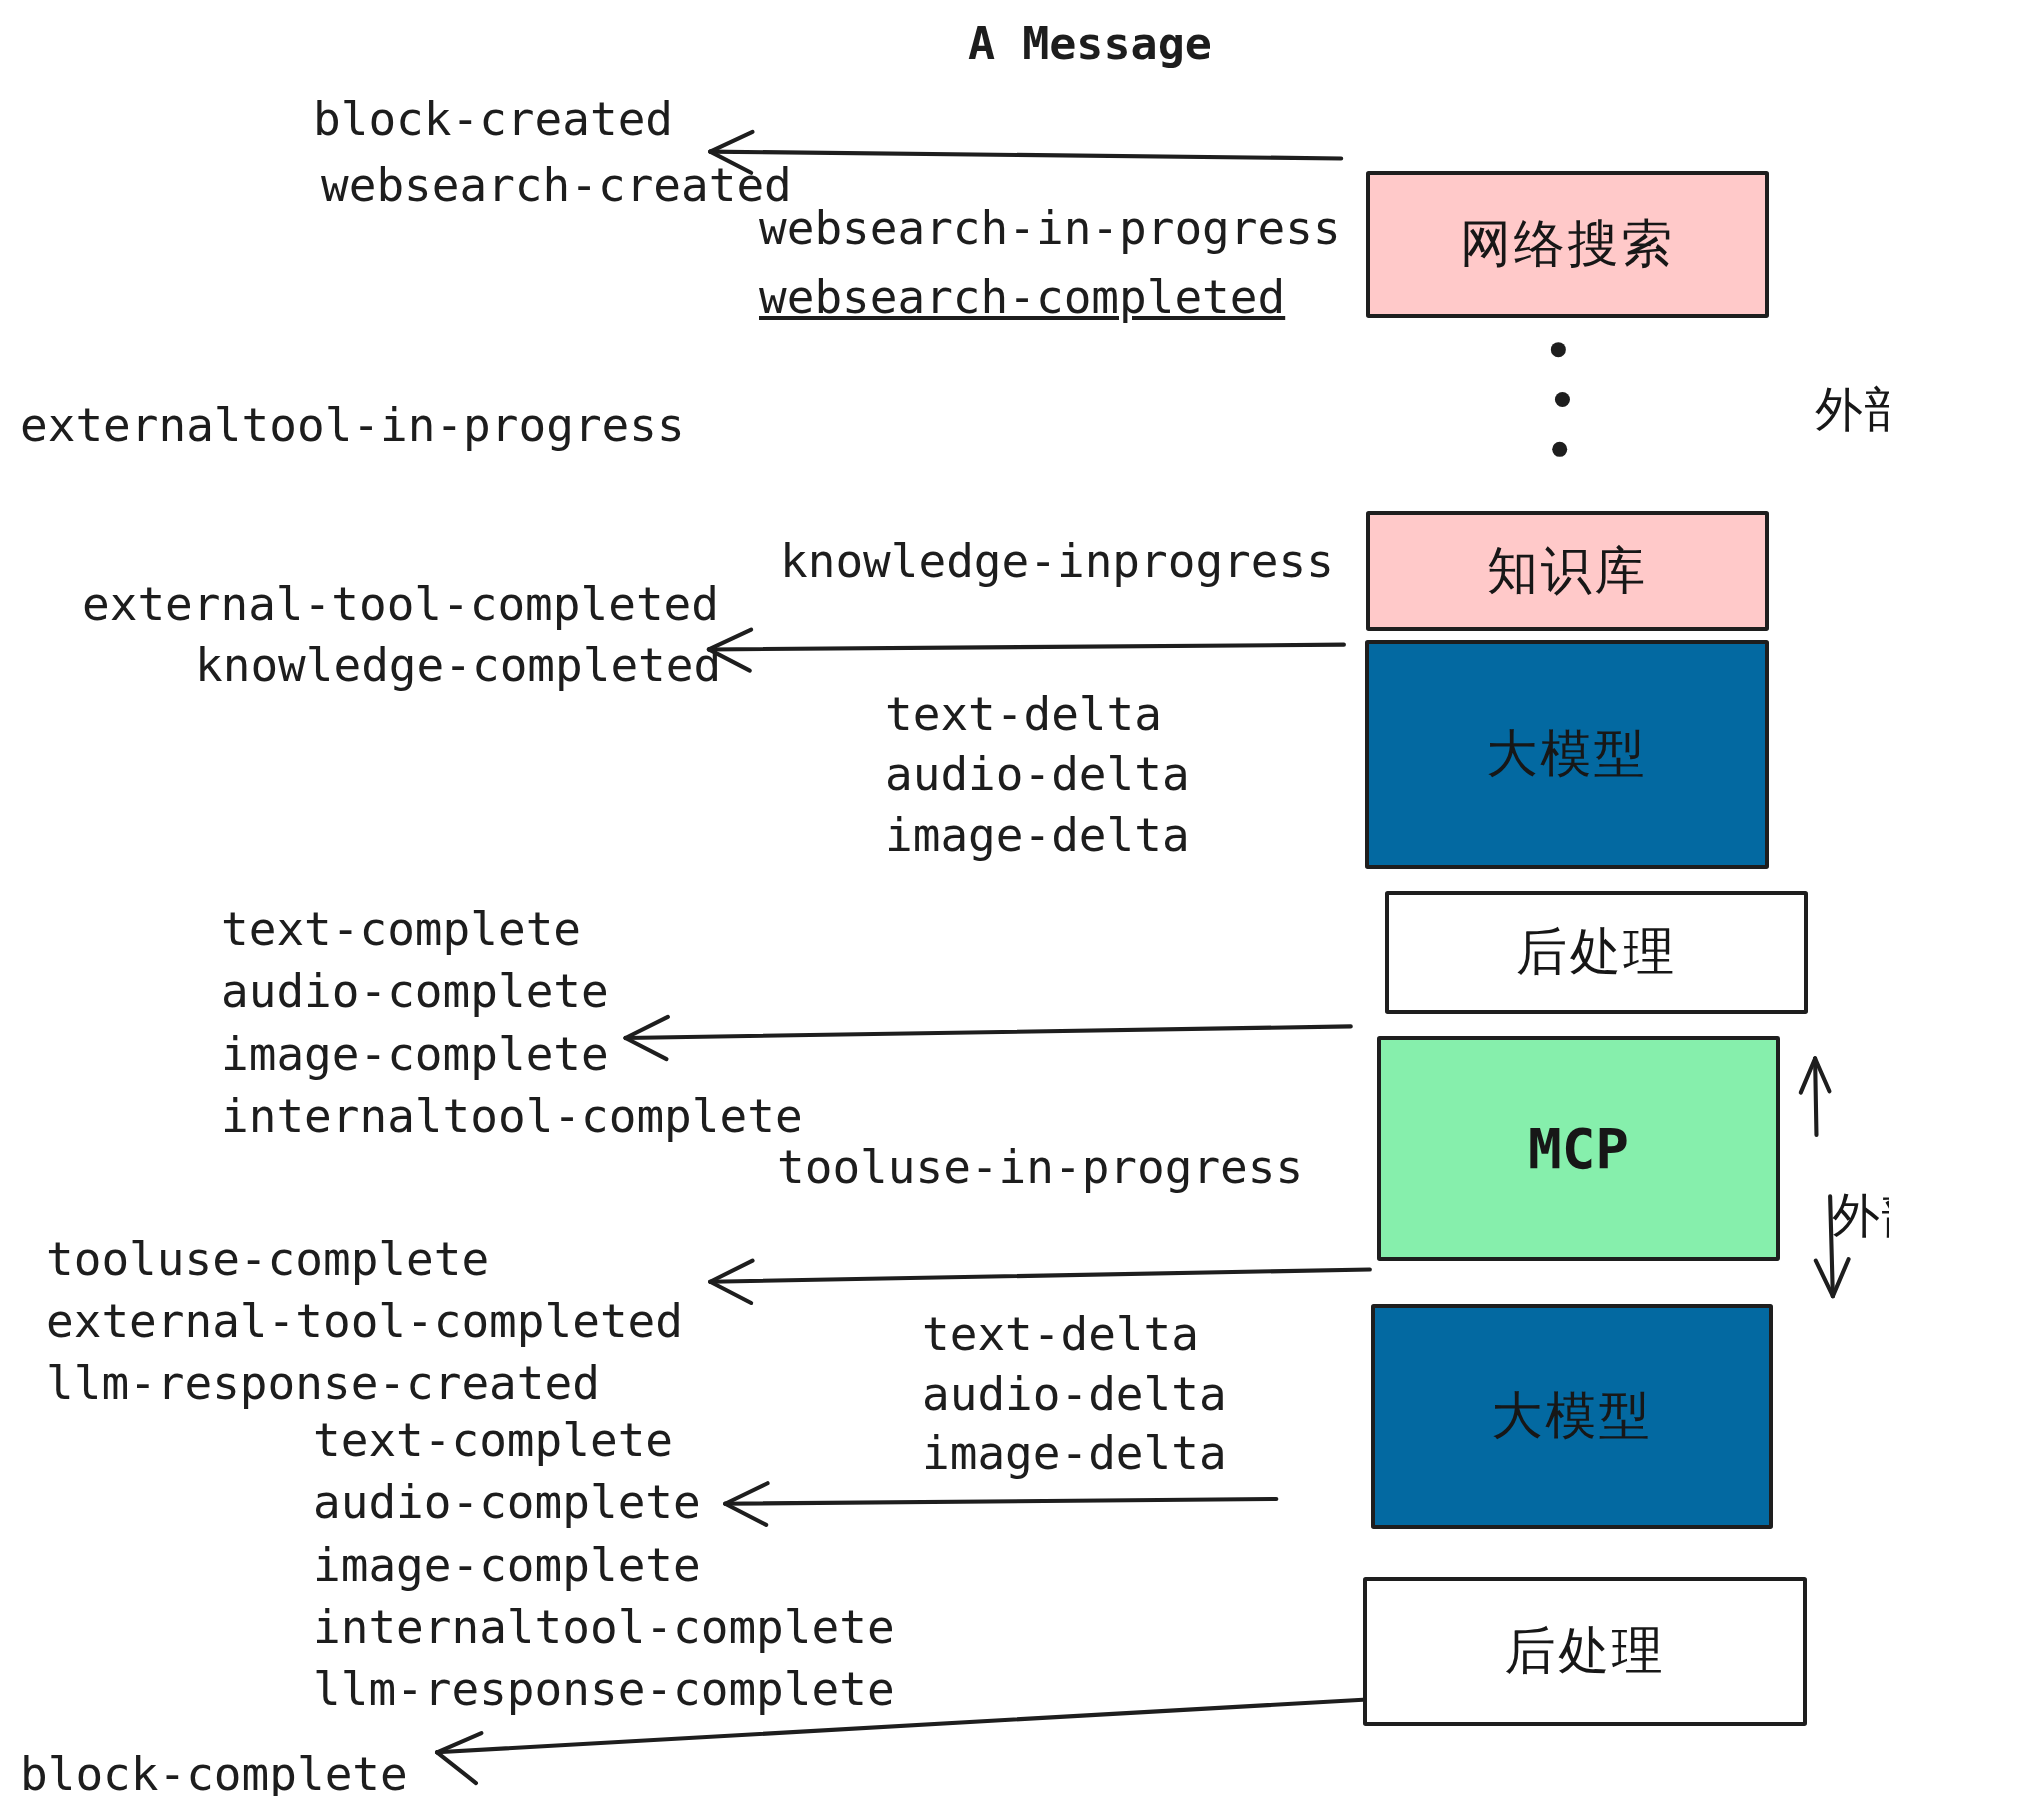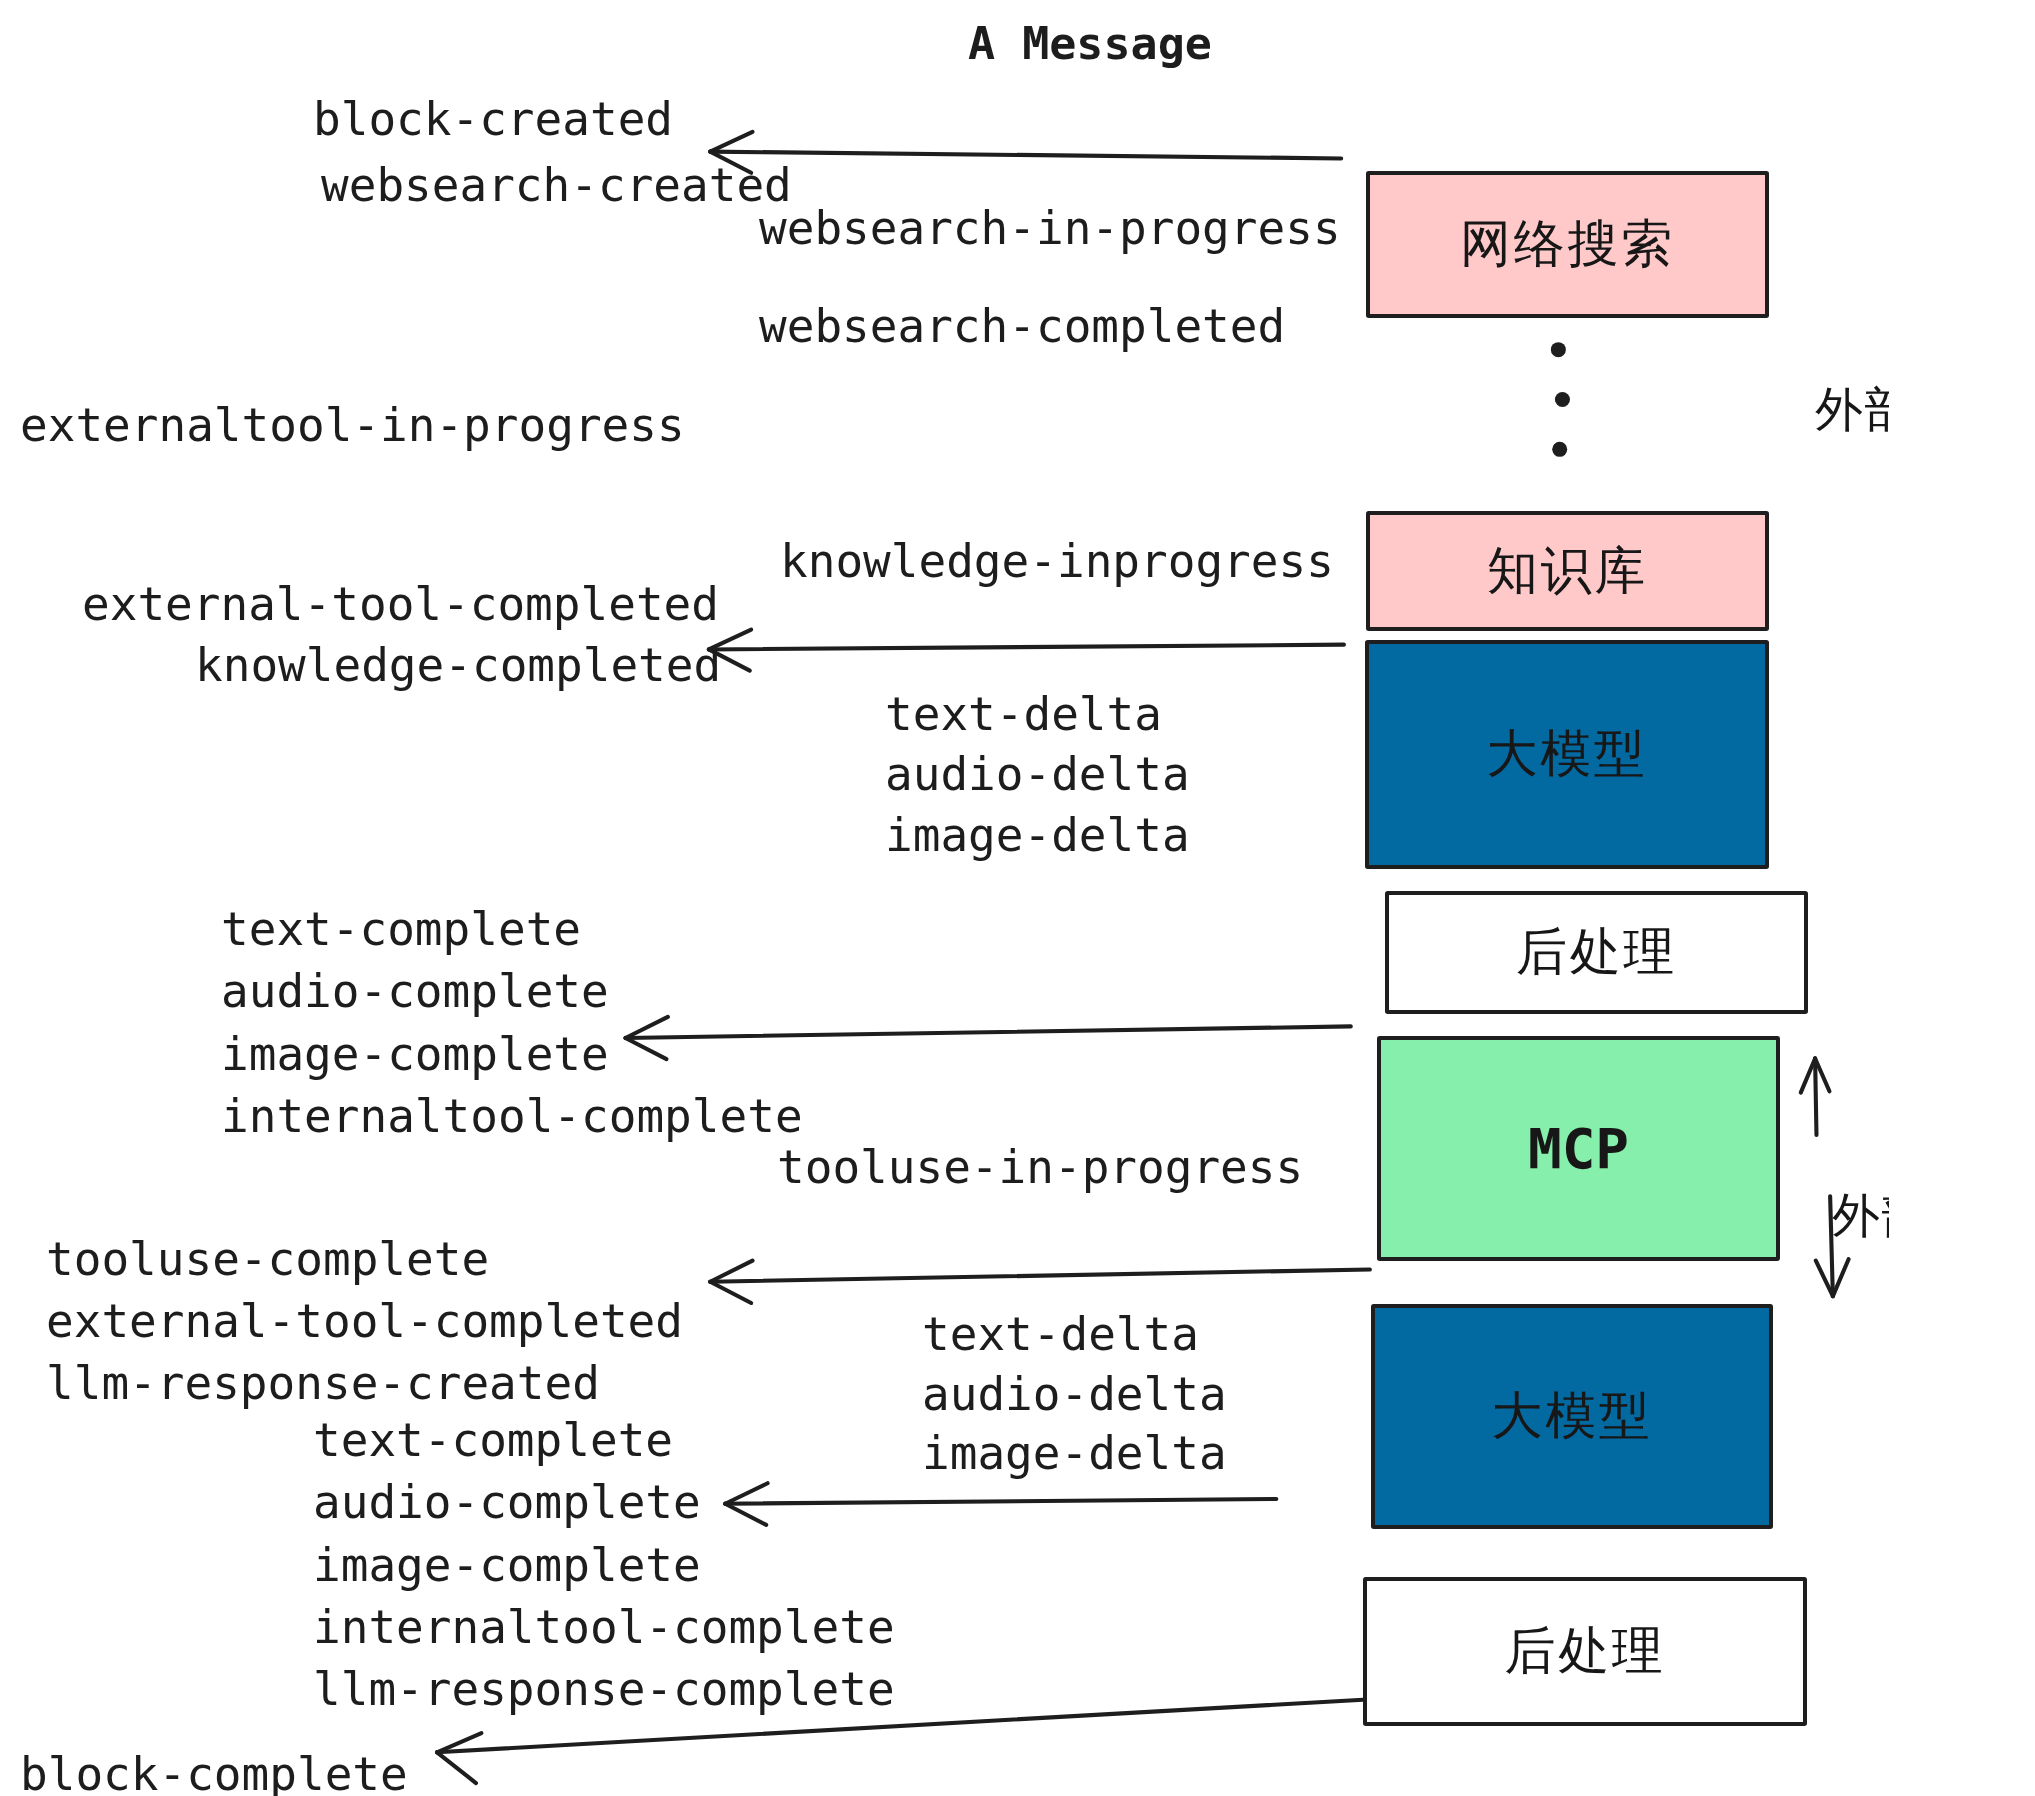--- a/index.html
+++ b/index.html
@@ -146,21 +146,21 @@
       <line x1="640" y1="2566" x2="705" y2="2538"></line>
       <line x1="640" y1="2566" x2="697" y2="2611"></line>
     </g>
   </svg>
 
   <div class="title" style="left:968px;top:20.5px;">A Message</div>
 
   <div class="ev" style="left:313px;top:96px;">block-created</div>
   <div class="ev" style="left:321px;top:162px;">websearch-created</div>
   <div class="ev" style="left:759px;top:205px;">websearch-in-progress</div>
-  <div class="ev" style="left:759px;top:303px;">websearch-completed</div>
+  <div class="ev" style="left:759px;top:274px;text-decoration:underline;">websearch-completed</div>
   <div class="ev" style="left:20px;top:402px;">externaltool-in-progress</div>
   <div class="ev" style="left:780px;top:538px;">knowledge-inprogress</div>
   <div class="ev" style="left:82px;top:581px;">external-tool-completed</div>
   <div class="ev" style="left:195px;top:642px;">knowledge-completed</div>
   <div class="ev" style="left:885px;top:691px;">text-delta</div>
   <div class="ev" style="left:885px;top:751px;">audio-delta</div>
   <div class="ev" style="left:885px;top:812px;">image-delta</div>
   <div class="ev" style="left:221px;top:906px;">text-complete</div>
   <div class="ev" style="left:221px;top:968px;">audio-complete</div>
   <div class="ev" style="left:221px;top:1031px;">image-complete</div>

